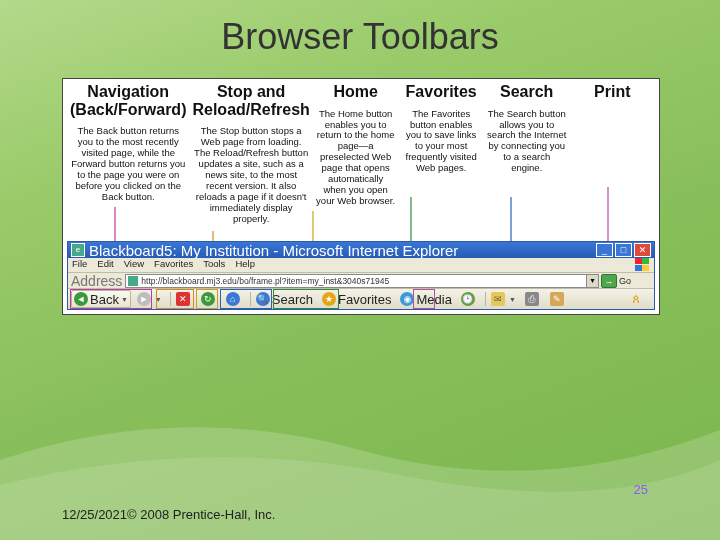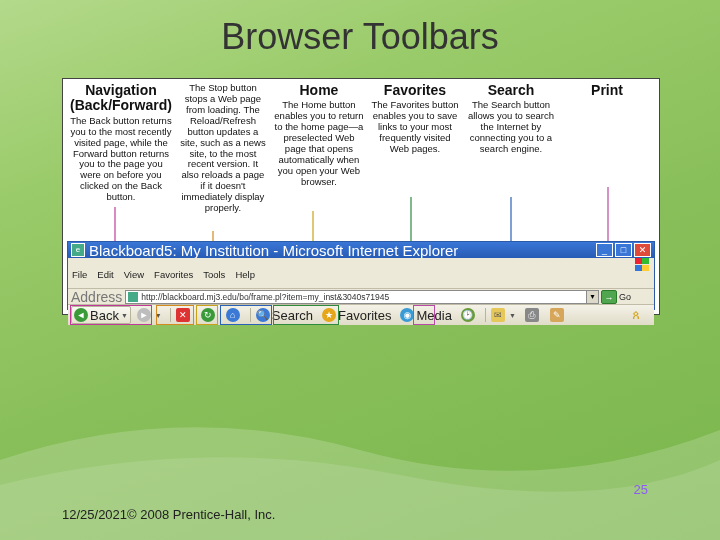--- a/index.html
+++ b/index.html
@@ -2,28 +2,28 @@
 <html><head>
 <meta charset="utf-8">
 <style>
 html,body{margin:0;padding:0}
 body{width:720px;height:540px;font-family:Arial,Helvetica,sans-serif;background:linear-gradient(160deg,#b3d98a 0%,#9acb6a 25%,#89bf5a 55%,#7ab64c 100%);position:relative;overflow:hidden}
 .swoosh{position:absolute;left:0;bottom:0;width:720px;height:200px;pointer-events:none}
 .title{font-size:36px;color:#333;text-align:center;padding-top:16px;font-family:Arial,Helvetica,sans-serif}
 .panel{position:absolute;left:62px;top:78px;width:596px;height:235px;background:#fff;border:1px solid #444}
 .columns{position:absolute;top:4px;left:4px;right:4px;height:155px;display:flex}
 .col{flex:1;padding:0 3px;text-align:center}
-.col .hdr{font-size:14px;font-weight:bold;color:#111;line-height:1.1;margin-bottom:2px;white-space:pre-line}
+.col .hdr{font-size:16px;font-weight:bold;color:#111;line-height:1.1;margin-bottom:8px;white-space:pre-line}
 .col .body{font-size:9.5px;color:#111;line-height:1.15}
 .window{position:absolute;left:4px;right:4px;bottom:4px;height:67px;border:1px solid #2a5aa8;background:#ece9d8;font-size:10px}
 .titlebar{height:16px;background:linear-gradient(#3a76d6,#275bb5);color:#fff;display:flex;align-items:center;padding:0 3px;position:relative}
 .titlebar .ieicon{width:12px;height:12px;background:#4a8;border:1px solid #fff;margin-right:4px;font-size:8px;line-height:12px;text-align:center}
 .titlebar .wbtn{width:15px;height:12px;margin-left:2px;border:1px solid #fff;font-size:9px;line-height:12px;text-align:center}
 .min{background:#3a76d6}.max{background:#3a76d6}.cls{background:#e04a3a}
-.menubar{height:14px;background:#ece9d8;border-bottom:1px solid #c0bca8;display:flex;align-items:flex-end;padding:8px 4px;position:relative}
+.menubar{height:14px;background:#ece9d8;border-bottom:1px solid #c0bca8;display:flex;align-items:flex-start;padding:0 4px;position:relative}
 .menubar span{margin-right:10px;font-size:9.5px;color:#222}
 .winlogo{position:absolute;right:3px;top:0;width:16px;height:13px;display:flex;flex-wrap:wrap}
 .winlogo div{width:7px;height:6px}
 .addrbar{height:15px;background:#ece9d8;border-bottom:1px solid #c0bca8;display:flex;align-items:center;padding:0 3px}
 .addrbar .lbl{font-size:14px;color:#777;margin-right:3px}
 .addrbar .field{flex:1;height:12px;background:#fff;border:1px solid #8a8a8a;font-size:8.5px;padding:0 2px;display:flex;align-items:center;color:#333}
 .addrbar .dd{width:11px;height:12px;background:#dcd9c8;border:1px solid #8a8a8a;border-left:none;font-size:8px;text-align:center;line-height:12px}
 .gobtn{width:14px;height:12px;background:#4fa64f;border:1px solid #2a7a2a;border-radius:2px;margin:0 2px;color:#fff;font-size:9px;text-align:center;line-height:12px}
 .golbl{font-size:9px;color:#222;margin-right:20px}
 .toolbar{height:20px;background:linear-gradient(#f4f2e8,#e0dcc8);display:flex;align-items:center;padding:0 3px;position:relative}
@@ -50,20 +50,22 @@
 
 <div class="panel">
 
   <div class="columns">
     <div class="col">
       <div class="hdr">Navigation
 (Back/Forward)</div>
       <div class="body">The Back button returns you to the most recently visited page, while the Forward button returns you to the page you were on before you clicked on the Back button.</div>
     </div>
     <div class="col">
+      <div class="hdr">Stop and
+Reload/Refresh</div>
       <div class="body">The Stop button stops a Web page from loading. The Reload/Refresh button updates a site, such as a news site, to the most recent version. It also reloads a page if it doesn't immediately display properly.</div>
     </div>
     <div class="col">
       <div class="hdr">Home</div>
       <div class="body">The Home button enables you to return to the home page—a preselected Web page that opens automatically when you open your Web browser.</div>
     </div>
     <div class="col">
       <div class="hdr">Favorites</div>
       <div class="body">The Favorites button enables you to save links to your most frequently visited Web pages.</div>
     </div>

